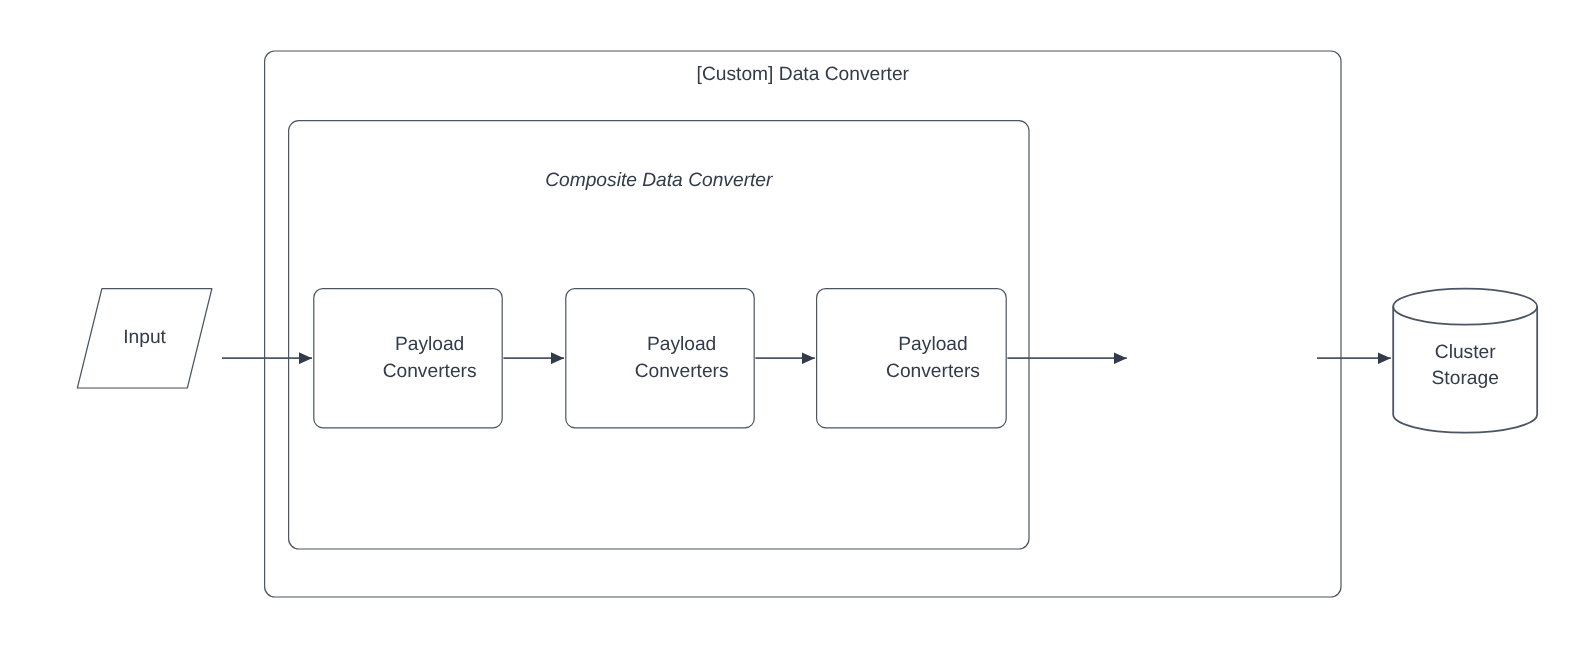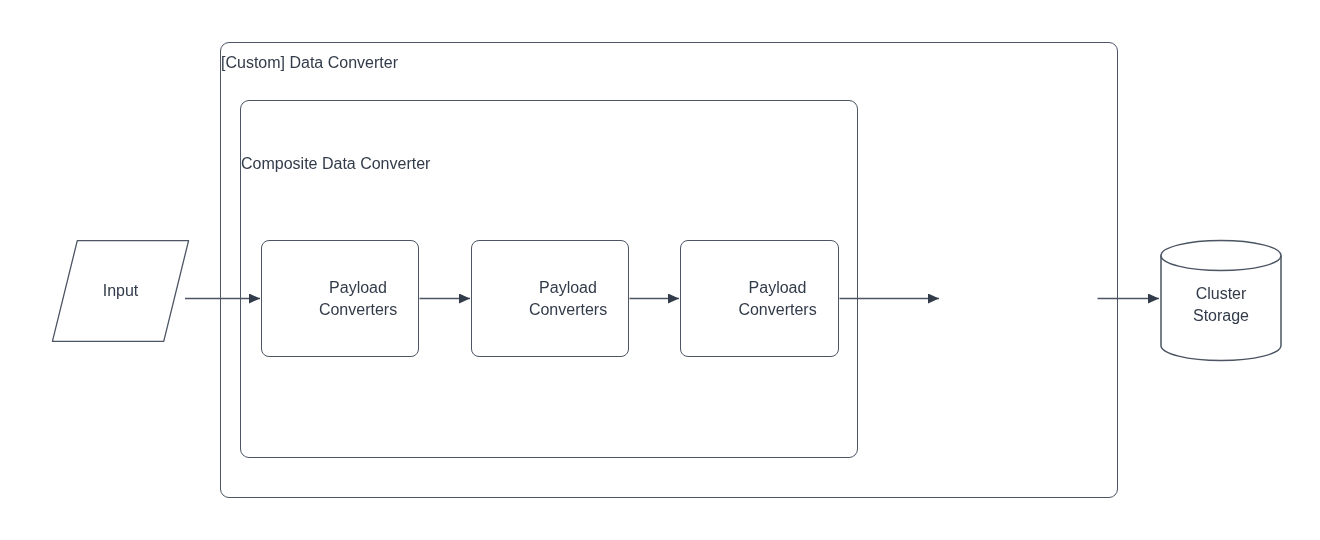--- a/index.html
+++ b/index.html
@@ -22,28 +22,28 @@
     border: 1.5px solid var(--stroke);
     border-radius: 9px;
     background: transparent;
     box-sizing: border-box;
   }
   .container-outer { left: 220px; top: 42px; width: 898px; height: 456px; }
   .container-inner { left: 240px; top: 100px; width: 618px; height: 358px; }
   .container-label {
     position: absolute;
     left: 0; right: 0;
-    text-align: left;
+    text-align: center;
     font-size: 16px;
     line-height: 20px;
     color: var(--text);
     white-space: nowrap;
   }
   .container-outer .container-label { top: 10px; }
-  .container-inner .container-label { top: 53px; }
+  .container-inner .container-label { top: 40px; font-style: italic; }
 
   .edges-layer {
     position: absolute;
     left: 0; top: 0;
     width: 1320px; height: 540px;
     pointer-events: none;
   }
   .edges-layer line { stroke: var(--stroke); stroke-width: 1.5; }
 
   .node {
@@ -63,21 +63,21 @@
     border: 1.5px solid var(--stroke);
     border-radius: 8px;
     background: var(--bg);
     padding-left: 36px;
   }
   .node-pc1 { left: 261px; top: 240px; width: 158px; height: 117px; }
   .node-pc2 { left: 471px; top: 240px; width: 158px; height: 117px; }
   .node-pc3 { left: 680px; top: 240px; width: 159px; height: 117px; }
   .rect-node .node-label { width: 112px; }
 
-  .node-input { left: 41px; top: 240px; width: 159px; height: 102px; }
+  .node-input { left: 41px; top: 240px; width: 159px; height: 84px; }
   .node-input svg, .node-cylinder svg {
     position: absolute;
     left: 0; top: 0;
     width: 100%; height: 100%;
   }
   .node-input svg polygon {
     fill: var(--bg);
     stroke: var(--stroke);
     stroke-width: 1.5;
     stroke-linejoin: round;

